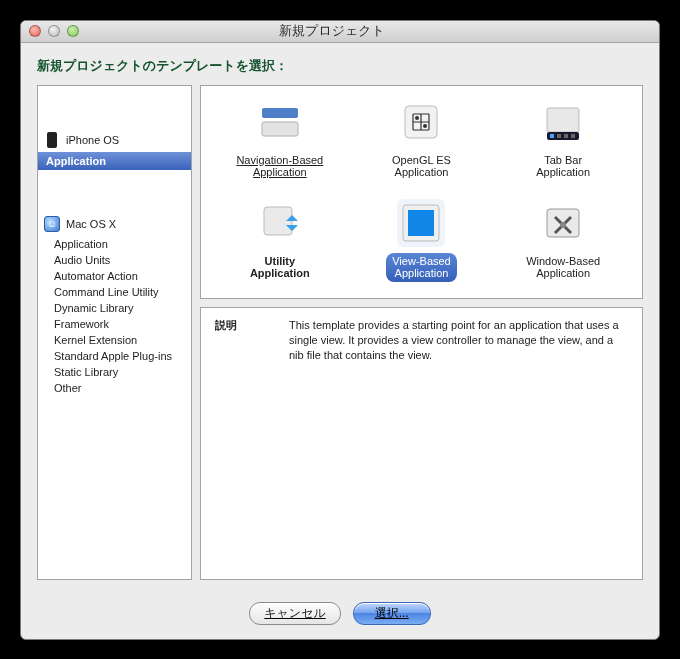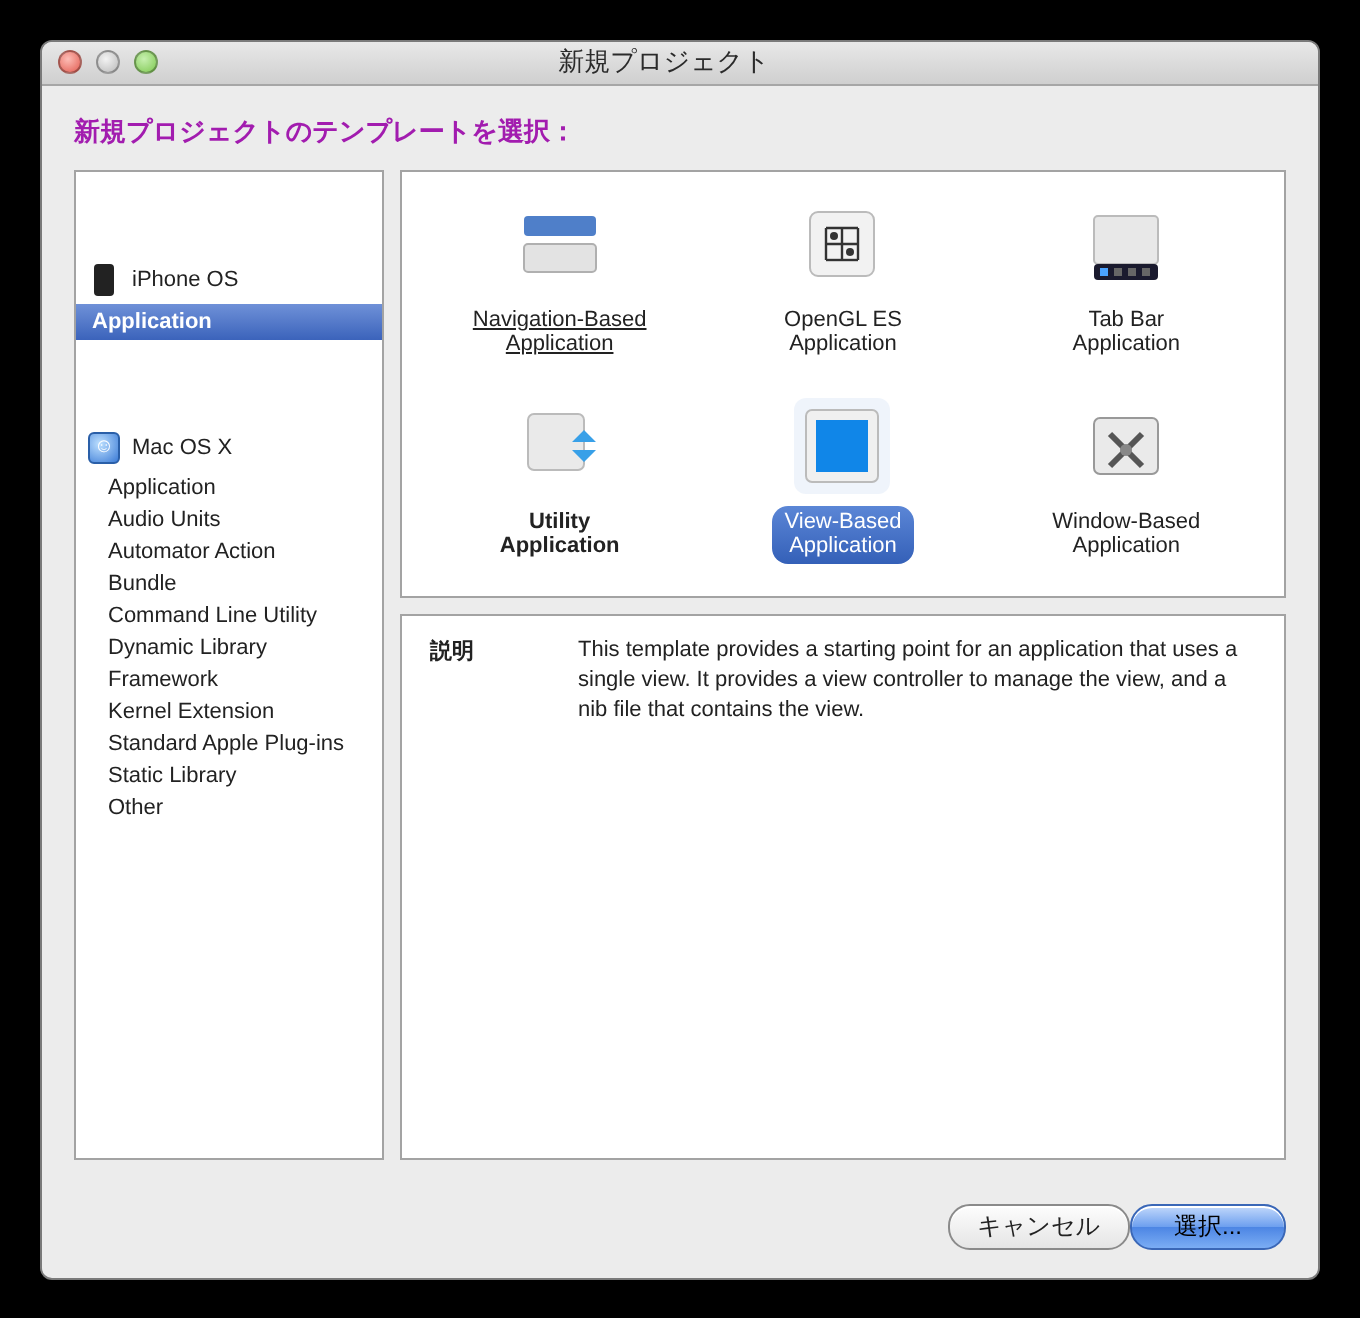--- a/index.html
+++ b/index.html
@@ -53,21 +53,21 @@
 }
 .content {
   flex: 1;
   padding: 14px 16px 12px 16px;
   display: flex;
   flex-direction: column;
 }
 .heading {
   font-size: 13px;
   font-weight: bold;
-  color: #a21caf;
+  color: #14532d;
   margin-bottom: 10px;
 }
 .split {
   flex: 1;
   display: flex;
   gap: 8px;
 }
 .sidebar {
   width: 155px;
   background: #fff;
@@ -161,23 +161,24 @@
   display: flex;
   gap: 30px;
   font-size: 11px;
   color: #222;
   justify-content: space-between;
 }
 .desc-label { font-weight: bold; width: 44px; }
 .desc-text { flex: 1; line-height: 1.35; }
 .footer {
   display: flex;
-  justify-content: flex-end;
-  gap: 0;
+  justify-content: center;
+  gap: 12px;
   padding: 10px 16px 14px 16px;
+  text-decoration: underline;
 }
 .btn {
   min-width: 78px;
   padding: 2px 14px;
   font-size: 12px;
   border-radius: 11px;
   border: 1px solid #8a8a8a;
   background: linear-gradient(#fdfdfd, #e5e5e5);
   color: #222;
   cursor: default;
@@ -219,21 +220,20 @@
         <div class="cat-row">Application</div>
 
         <div class="section-header">
           <span class="section-icon mac-icon">☺</span>
           <span>Mac OS X</span>
         </div>
         <div id="mac-items">
             <div class="sub">Application</div>
             <div class="sub">Audio Units</div>
             <div class="sub">Automator Action</div>
-            <div class="sub">Bundle</div>
             <div class="sub">Command Line Utility</div>
             <div class="sub">Dynamic Library</div>
             <div class="sub">Framework</div>
             <div class="sub">Kernel Extension</div>
             <div class="sub">Standard Apple Plug-ins</div>
             <div class="sub">Static Library</div>
             <div class="sub">Other</div>
           </div>
       </div>
 

